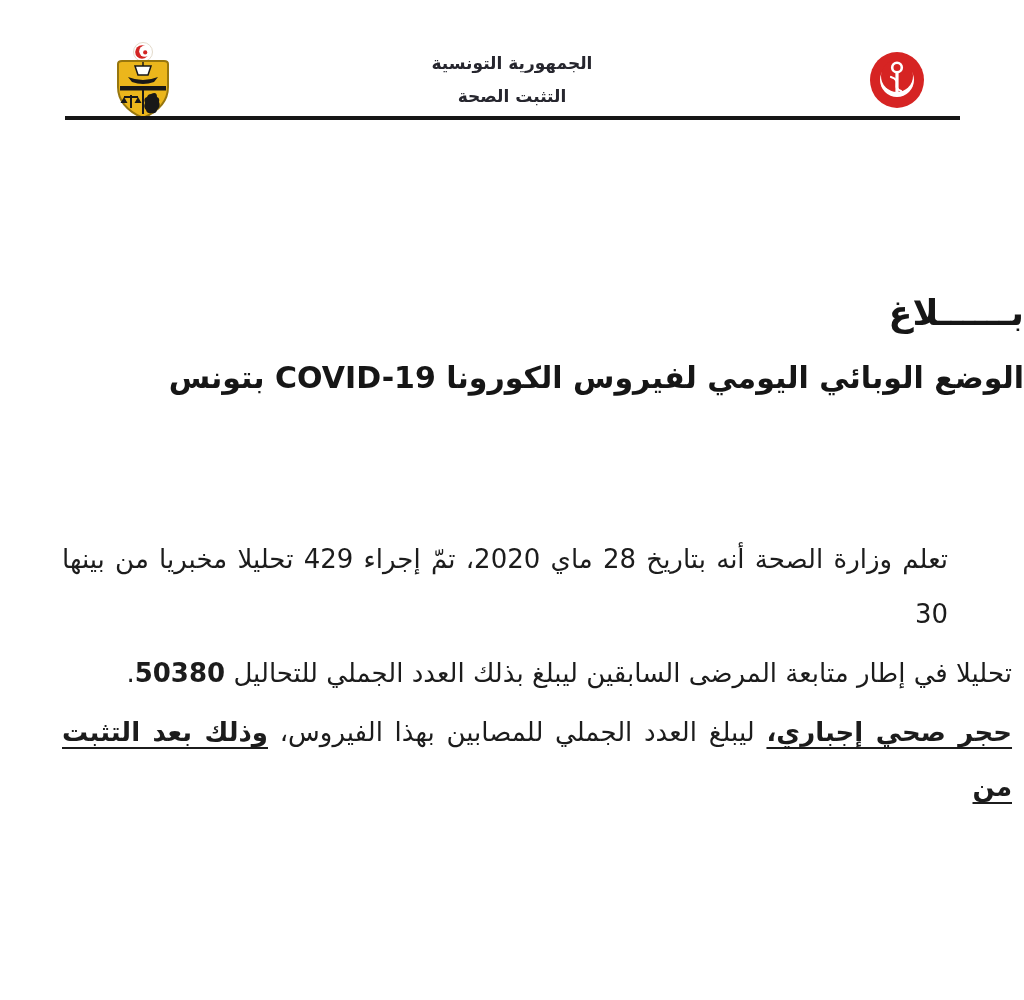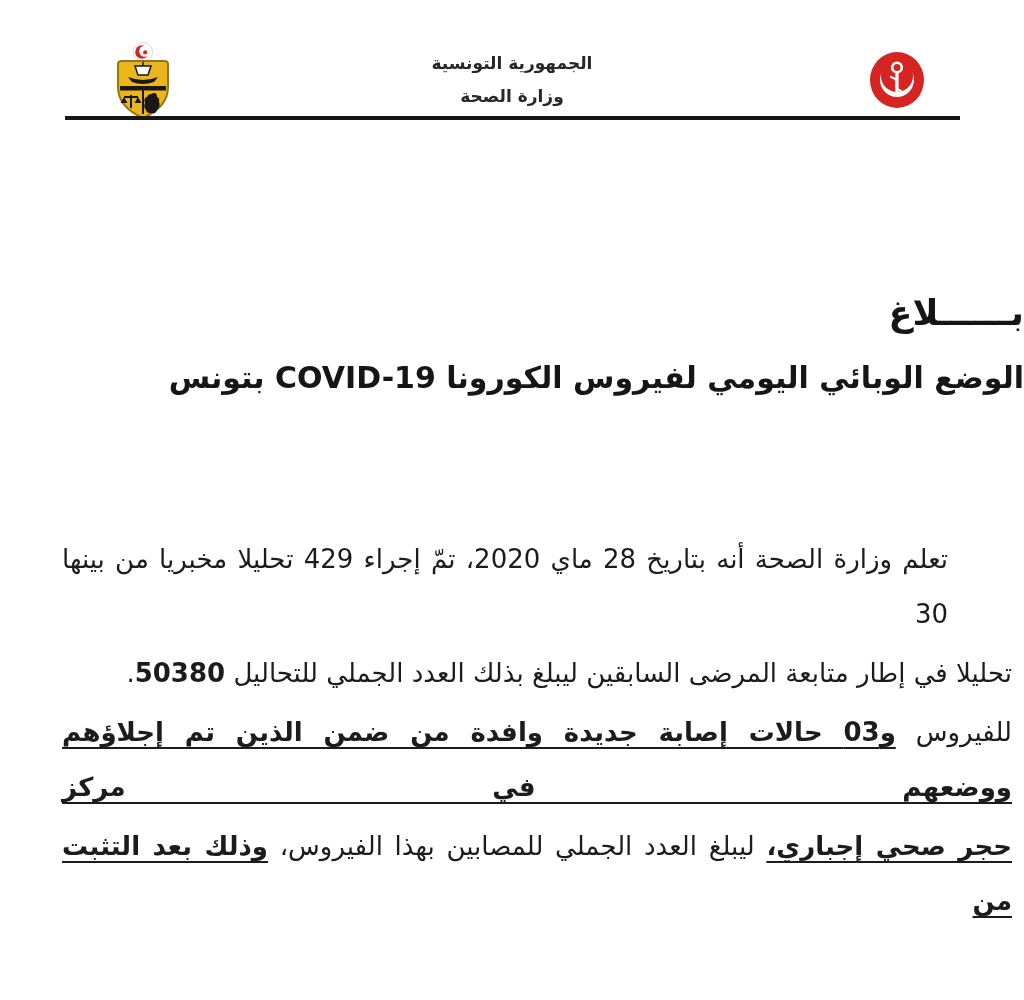--- a/index.html
+++ b/index.html
@@ -49,21 +49,21 @@
       <line x1="20" y1="53" x2="20" y2="66" stroke="#181818" stroke-width="2"></line>
       <line x1="13" y1="55" x2="27" y2="55" stroke="#181818" stroke-width="2"></line>
       <path d="M13,55 l-3.5,6 h7 Z" fill="#181818"></path>
       <path d="M27,55 l-3.5,6 h7 Z" fill="#181818"></path>
       <path d="M40,52 q6,-3 6,3 q3,1 2,5 q2,4 -2,8 q-1,4 -5,3 q-5,1 -6,-3 q-3,-3 -1,-7 q-2,-5 2,-6 q1,-3 4,-3 Z" fill="#181818"></path>
     </svg>
   </div>
 
   <div class="hdr-center">
     <div class="hdr-line" dir="rtl">الجمهورية التونسية</div>
-    <div class="hdr-line second" dir="rtl">وزارة الصحة</div>
+    <div class="hdr-line second" dir="rtl">التثبت الصحة</div>
   </div>
 
   <div class="moh-logo">
     <svg viewBox="0 0 58 60" width="58" height="60" aria-hidden="true">
       <ellipse cx="29" cy="30" rx="27" ry="28" fill="#d62423"></ellipse>
       <circle cx="29" cy="30" r="17" fill="#ffffff"></circle>
       <circle cx="29" cy="26" r="16" fill="#d62423"></circle>
       <circle cx="29" cy="17.5" r="4.8" fill="none" stroke="#ffffff" stroke-width="2.6"></circle>
       <path d="M29,22.5 L29,45" stroke="#ffffff" stroke-width="3.2" stroke-linecap="round"></path>
       <path d="M23,27 C35,31 23,37 33,41" stroke="#ffffff" stroke-width="2.2" fill="none" stroke-linecap="round"></path>
@@ -75,17 +75,16 @@
 
 <div class="doc-title" dir="rtl">بــــــلاغ</div>
 <div class="doc-subtitle" dir="rtl">الوضع الوبائي اليومي لفيروس الكورونا COVID-19 بتونس</div>
 
 <div class="body-text">
 
   <p class="bl indent"><span>تعلم وزارة الصحة أنه بتاريخ 28 ماي 2020، تمّ إجراء 429 تحليلا مخبريا من بينها 30</span></p>
   <p class="bl last"><span>تحليلا في إطار متابعة المرضى السابقين ليبلغ بذلك العدد الجملي للتحاليل </span><span class="b">50380</span><span>.</span></p>
 
 
-  <p class="bl"><span>للفيروس </span><span class="b u">و03 حالات إصابة جديدة وافدة من ضمن الذين تم إجلاؤهم ووضعهم في مركز</span></p>
 
   <p class="bl"><span class="b u">حجر صحي إجباري،</span><span> ليبلغ العدد الجملي للمصابين بهذا الفيروس، </span><span class="b u">وذلك بعد التثبت من</span></p>
 
 </div>
 
 </body></html>

